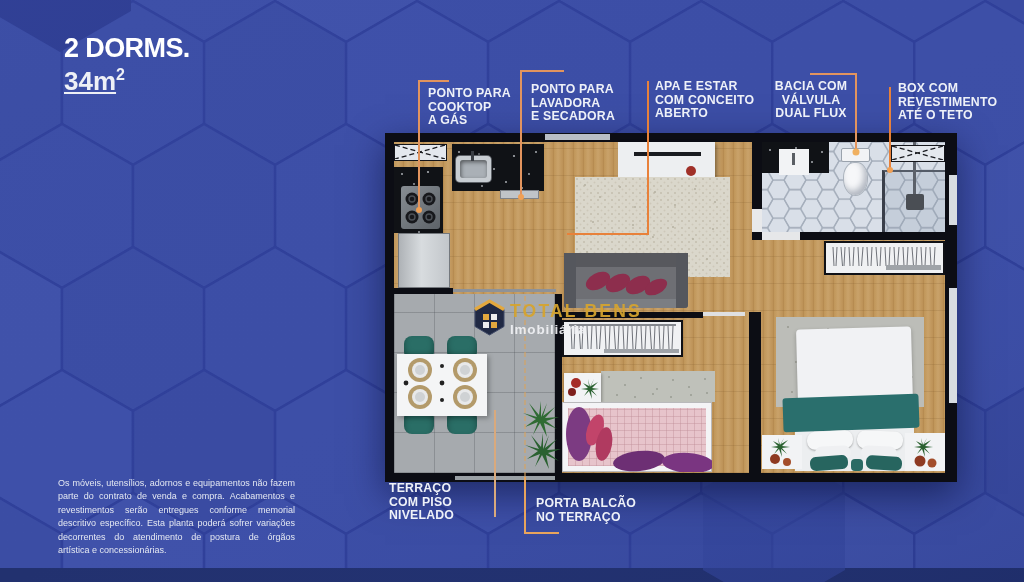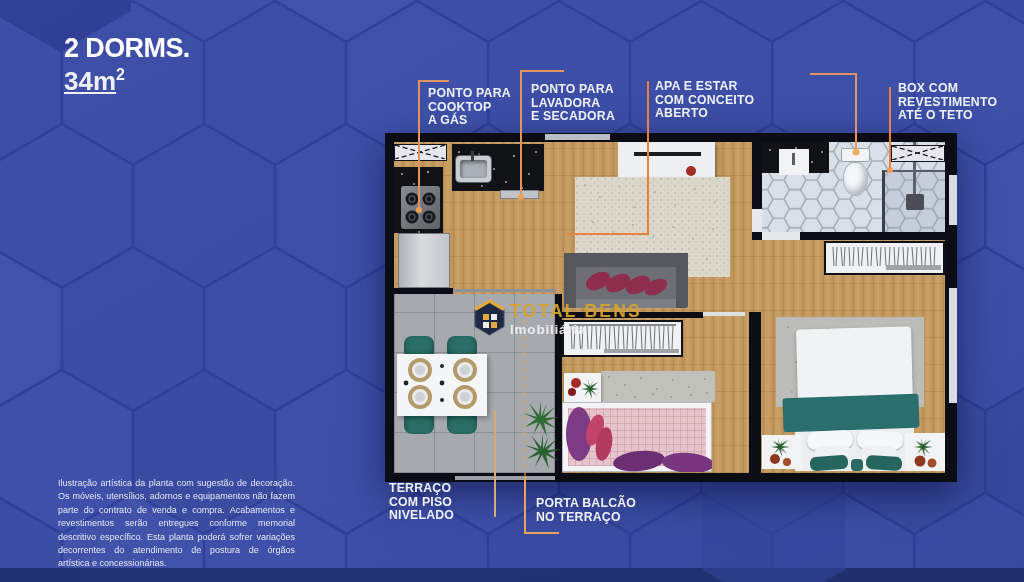--- a/index.html
+++ b/index.html
@@ -429,28 +429,28 @@
     <circle cx="890" cy="170" r="3" fill="#f0a055"></circle>
     <path d="M495 410 L495 517" stroke="#d9a97c" stroke-width="2"></path>
     <path d="M525 296 L525 477" stroke="#d8a35c" stroke-width="2" stroke-dasharray="5 3" opacity=".55"></path>
     <path d="M525 477 L525 533 L559 533" stroke="#e8a45c" stroke-width="2"></path>
   </g>
 </svg>
 
 <div class="lbl" style="left:428px;top:87px;">PONTO PARA<br>COOKTOP<br>A GÁS</div>
 <div class="lbl" style="left:531px;top:83px;">PONTO PARA<br>LAVADORA<br>E SECADORA</div>
 <div class="lbl" style="left:655px;top:80px;">APA E ESTAR<br>COM CONCEITO<br>ABERTO</div>
+<div class="lbl" style="left:761px;top:80px;width:100px;text-align:center;">BACIA COM<br>VÁLVULA<br>DUAL FLUX</div>
 <div class="lbl" style="left:898px;top:82px;">BOX COM<br>REVESTIMENTO<br>ATÉ O TETO</div>
 <div class="lbl" style="left:389px;top:482px;width:100px;text-align:left;">TERRAÇO<br>COM PISO<br>NIVELADO</div>
 <div class="lbl" style="left:536px;top:497px;">PORTA BALCÃO<br>NO TERRAÇO</div>
 
 <div id="title">2 DORMS.</div>
 <div id="area">34m<sup>2</sup></div>
 <div id="disc">
-      <div class="jl">Ilustração artística da planta com sugestão de decoração.</div>
       <div class="jl">Os móveis, utensílios, adornos e equipamentos não fazem</div>
       <div class="jl">parte do contrato de venda e compra. Acabamentos e</div>
       <div class="jl">revestimentos serão entregues conforme memorial</div>
       <div class="jl">descritivo específico. Esta planta poderá sofrer variações</div>
       <div class="jl">decorrentes do atendimento de postura de órgãos</div>
       <div>artística e concessionárias.</div>
 </div>
 
 <div id="logo" style="left:458px;top:296px;width:230px;height:48px;opacity:.93;">
   <svg width="230" height="48" style="left:0;top:0">

